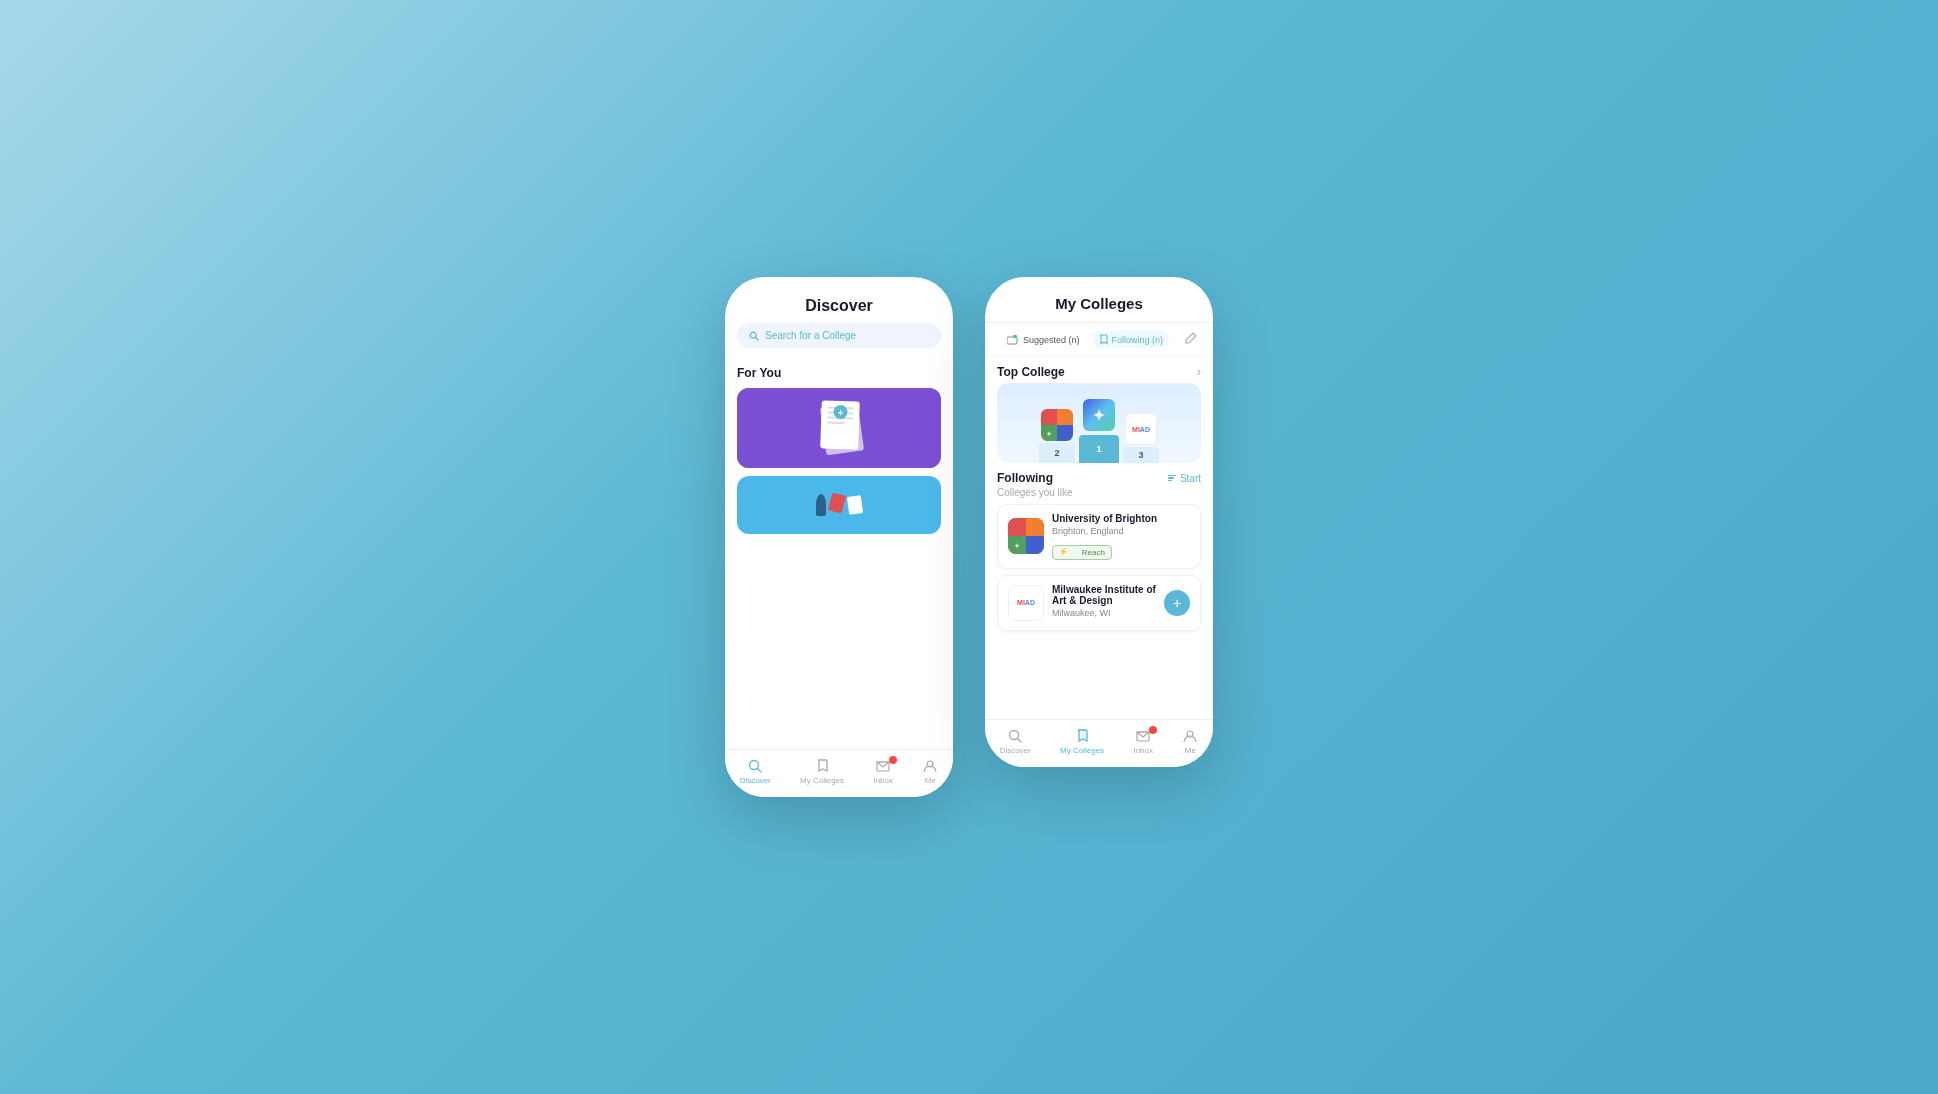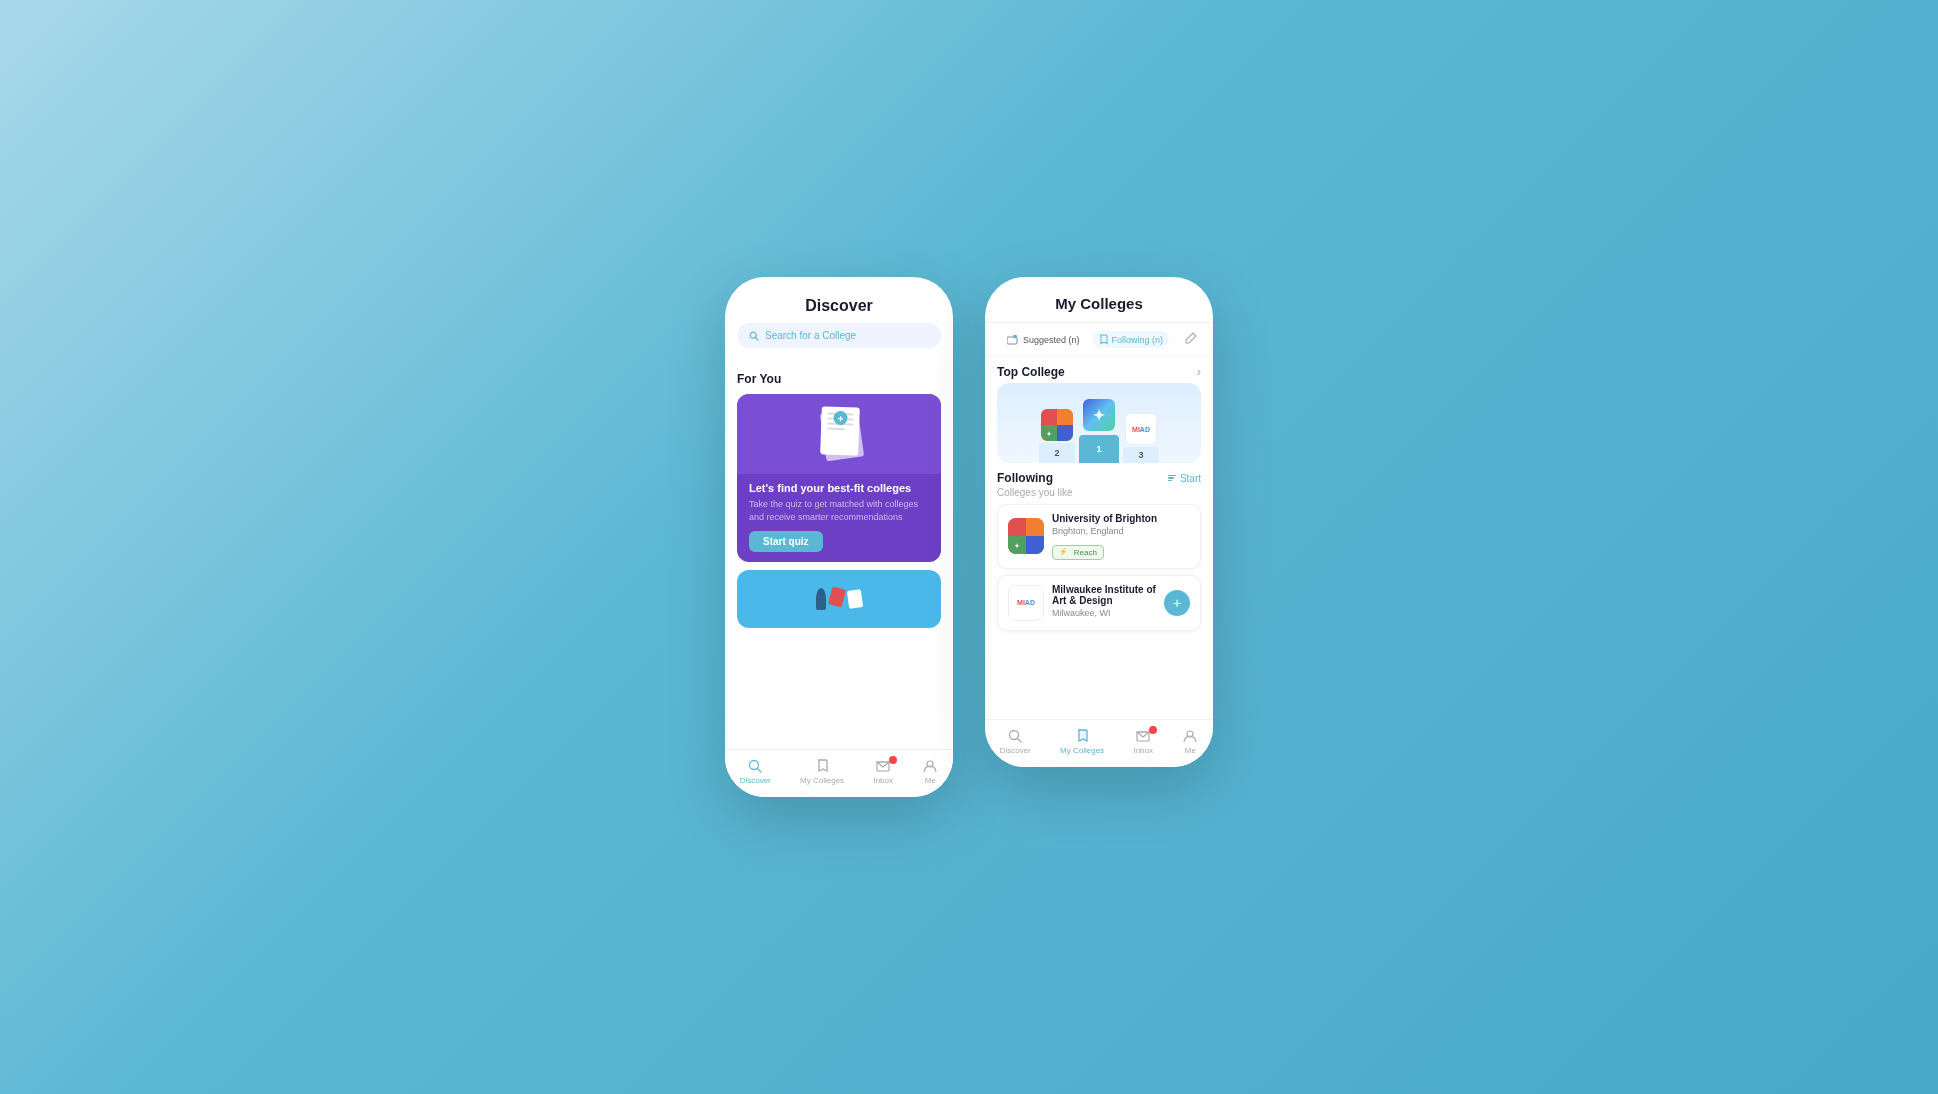--- a/index.html
+++ b/index.html
@@ -52,21 +52,21 @@
       text-align: center;
     }
 
     .left-header h1 {
       font-size: 16px;
       font-weight: 600;
       color: #1a1a2e;
     }
 
     .search-bar {
-      margin: 0 12px 24px;
+      margin: 0 12px 18px;
       background: #f0f4ff;
       border-radius: 20px;
       padding: 7px 12px;
       display: flex;
       align-items: center;
       gap: 6px;
     }
 
     .search-bar span {
       font-size: 11px;
@@ -481,21 +481,21 @@
 
     .college-location {
       font-size: 9px;
       color: #888;
       margin-bottom: 4px;
     }
 
     .reach-badge {
       display: inline-flex;
       align-items: center;
-      gap: 6px;
+      gap: 14px;
       background: #f0f8f0;
       border: 1px solid #a0d0a0;
       border-radius: 4px;
       padding: 2px 6px;
       font-size: 8px;
       color: #4a904a;
     }
 
     .plus-circle-btn {
       width: 26px;
@@ -584,25 +584,20 @@
                 <div class="plus-badge">+</div>
                 <div class="paper-lines">
                   <div class="paper-line"></div>
                   <div class="paper-line"></div>
                   <div class="paper-line"></div>
                   <div class="paper-line" style="width:70%"></div>
                 </div>
               </div>
             </div>
           </div>
-          <div class="quiz-card-content">
-            <div class="quiz-title">Let's find your best-fit colleges</div>
-            <div class="quiz-desc">Take the quiz to get matched with colleges and receive smarter recommendations</div>
-            <button class="start-quiz-btn">Start quiz</button>
-          </div>
         </div>
 
         <div class="second-card">
           <div class="figure-illus">
             <div class="figure-person" style="background:#2c5f8a; border-radius:50% 50% 2px 2px; width:10px; height:22px;"></div>
             <div style="width:14px; height:18px; background:#e05050; border-radius:2px; transform:rotate(15deg); margin-bottom:4px;"></div>
             <div style="width:14px; height:18px; background:#fff; border-radius:2px; transform:rotate(-8deg); margin-bottom:2px;"></div>
           </div>
         </div>
       </div>

